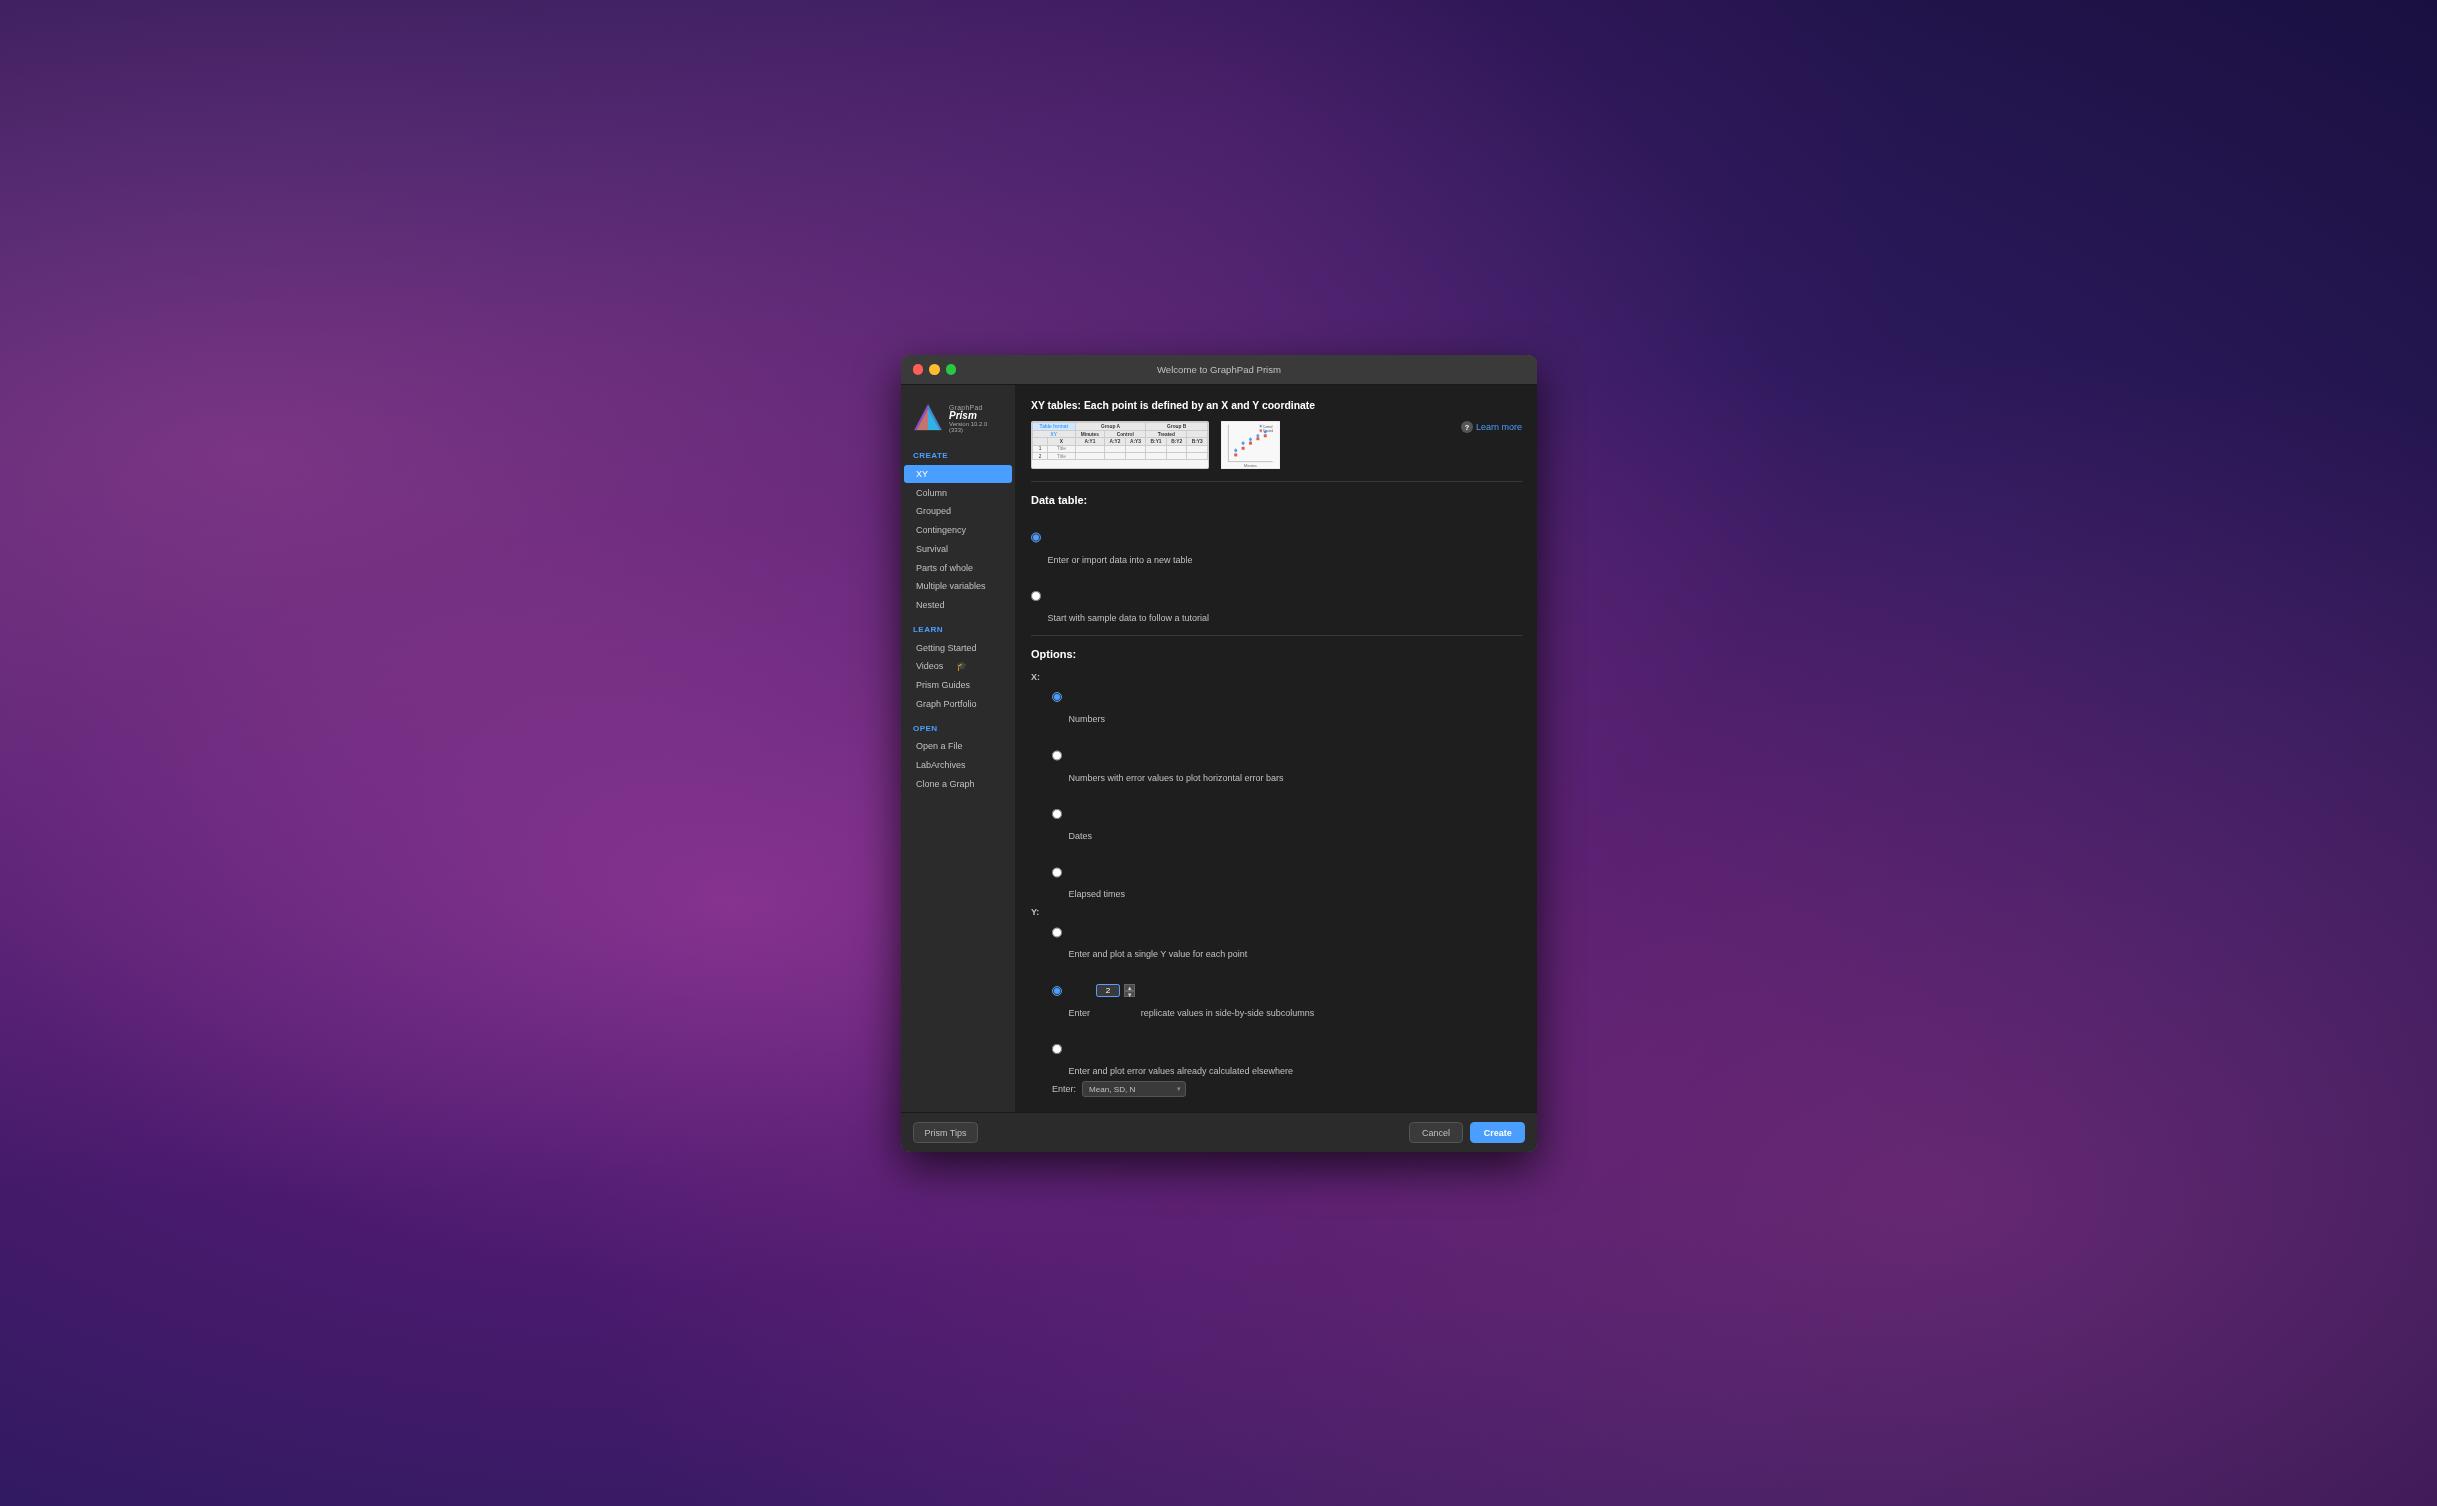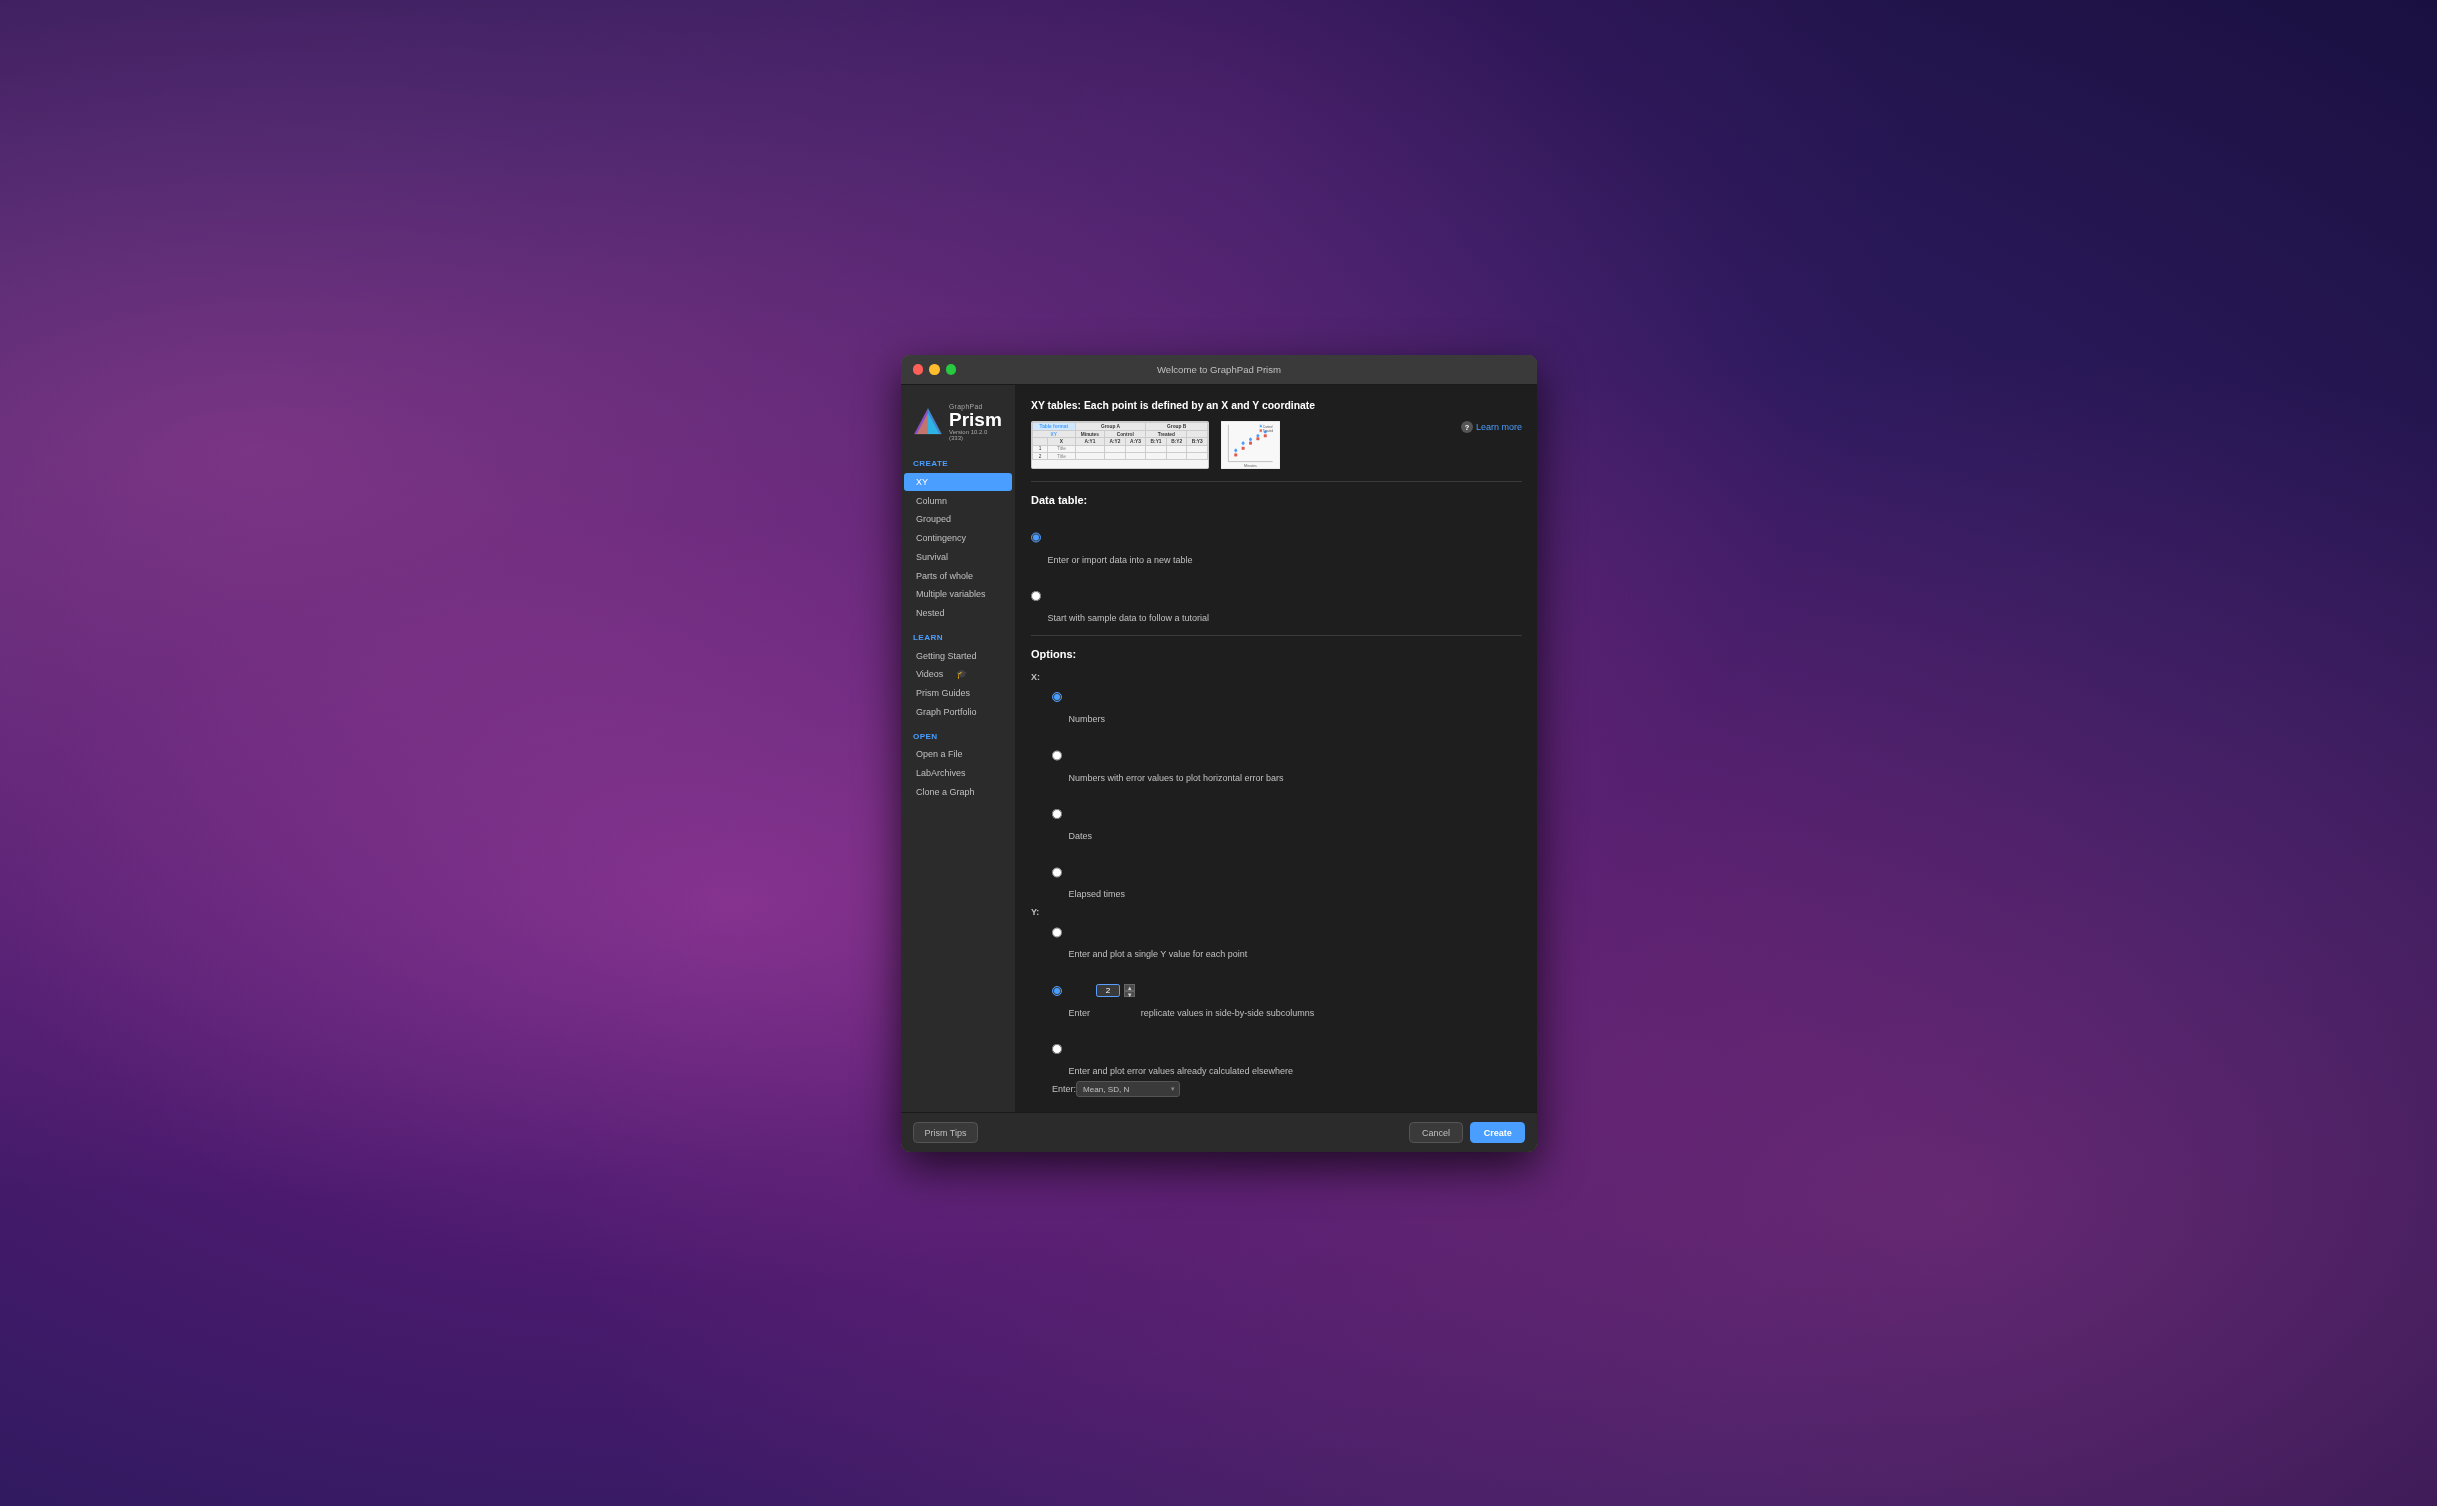--- a/index.html
+++ b/index.html
@@ -106,23 +106,24 @@
     }
 
     .graphpad-label {
       color: #aaa;
       font-size: 6.7px;
       letter-spacing: 0.4px;
     }
 
     .prism-label {
       color: #fff;
-      font-size: 19px;
+      font-size: 10px;
       font-weight: 700;
       line-height: 1;
+      font-style: italic;
     }
 
     .version-label {
       color: #aaa;
       font-size: 6px;
     }
 
     .section-label {
       color: #4a9eff;
       font-size: 8.1px;
@@ -349,20 +350,21 @@
       font-size: 6px;
       line-height: 1;
       padding: 0 1.5px;
       cursor: pointer;
       height: 6.7px;
     }
 
     .enter-row {
       display: flex;
       align-items: center;
+      gap: 6px;
     }
 
     .enter-label {
       color: #c0c0c0;
       font-size: 9px;
     }
 
     .dropdown {
       background: #3a3a3a;
       border: 0.7px solid #555;

